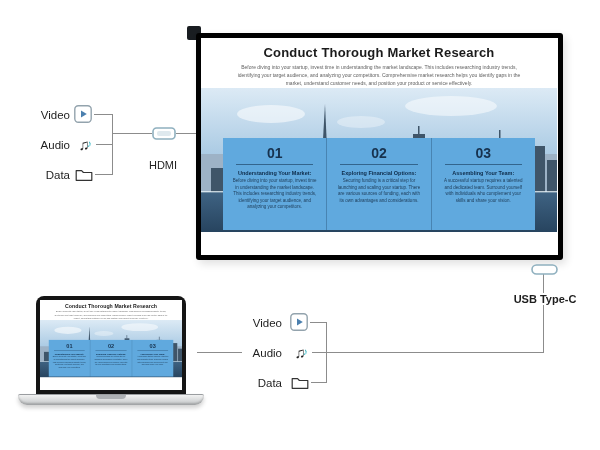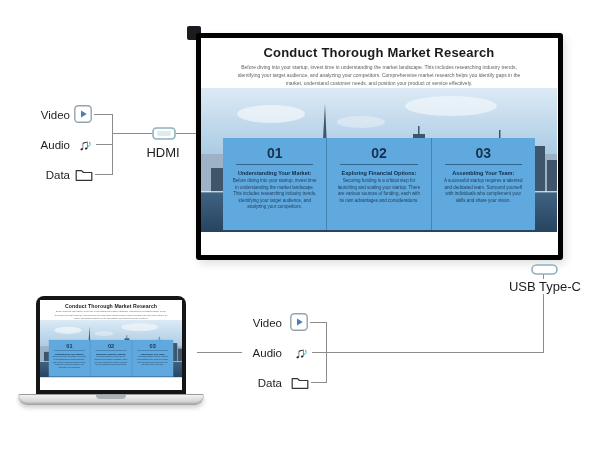--- a/index.html
+++ b/index.html
@@ -3,22 +3,22 @@
 <meta charset="utf-8">
 <style>
   html,body{margin:0;padding:0;background:#fff;}
   .stage{
     position:relative;width:600px;height:450px;background:#ffffff;overflow:hidden;
     font-family:"Liberation Sans",sans-serif;
   }
   
   .line{position:absolute;background:#8c8c8c;}
   .sig-label{position:absolute;font-size:11.5px;color:#1e1e1e;text-align:right;z-index:2;}
-  .conn-label{position:absolute;font-size:13px;color:#1e1e1e;text-align:center;z-index:2;}
-  .on-line{background:#fff;padding:0 2px;}
+  .conn-label{position:absolute;font-size:11px;color:#1e1e1e;text-align:center;z-index:2;margin-top:14px;}
+  .on-line{background:#fff;padding:0 2px;font-weight:bold;}
   .icon{position:absolute;display:flex;align-items:center;justify-content:center;}
   .audio-icon{font-size:15px;line-height:1;color:#1f1f1f;}
   .audio-icon .note-accent{font-size:10px;color:var(--note-teal,#29b1bf);margin-left:-3px;vertical-align:4px;}
   
   .corner-tag{position:absolute;left:187px;top:26px;width:14px;height:14px;background:#191d21;border-radius:2px;}
   .monitor{
     position:absolute;left:196px;top:33px;width:367px;height:227px;background:#000;
     border-radius:3px;padding:5px;box-sizing:border-box;box-shadow:3px 4px 8px rgba(0,0,0,.12);
   }
   .monitor-screen{width:100%;height:100%;background:#fff;overflow:hidden;position:relative;}

